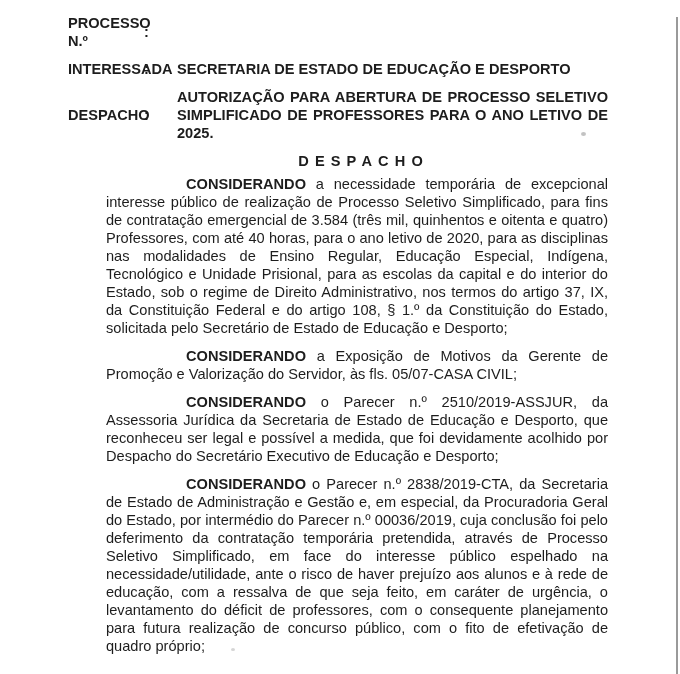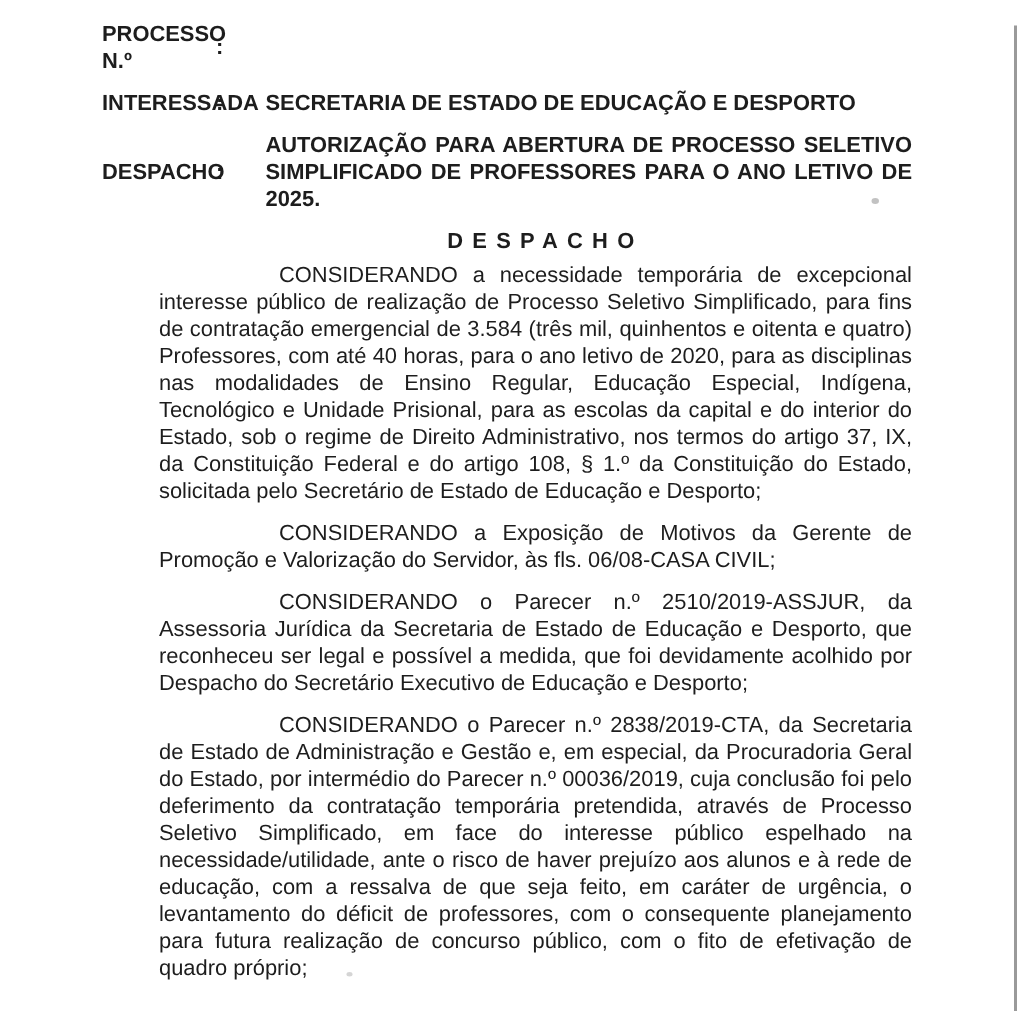--- a/index.html
+++ b/index.html
@@ -66,21 +66,21 @@
     font-weight: bold;
     letter-spacing: 0.42em;
     text-indent: 0.9em;
     margin-bottom: 5px;
   }
   .doc p {
     margin: 0 0 10px 0;
     text-indent: 80px;
   }
   .doc p:last-child { margin-bottom: 10px; }
-  .lead { font-weight: normal; }
+  .lead { font-weight: bold; }
 </style>
 </head>
 <body>
 
 <div class="header">
   <div class="hrow">
     <span class="hlabel">PROCESSO N.º</span>
     <span class="hcolon">:</span>
   </div>
   <div class="hrow">
@@ -93,21 +93,21 @@
     <span class="hcolon">:</span>
     <span class="hvalue">AUTORIZAÇÃO PARA ABERTURA DE PROCESSO SELETIVO SIMPLIFICADO DE PROFESSORES PARA O ANO LETIVO DE 2025.</span>
   </div>
 </div>
 
 <div class="doc">
   <div class="doc-title">DESPACHO</div>
 
   <p><span class="lead">CONSIDERANDO</span><span> a necessidade temporária de excepcional interesse público de realização de Processo Seletivo Simplificado, para fins de contratação emergencial de 3.584 (três mil, quinhentos e oitenta e quatro) Professores, com até 40 horas, para o ano letivo de 2020, para as disciplinas nas modalidades de Ensino Regular, Educação Especial, Indígena, Tecnológico e Unidade Prisional, para as escolas da capital e do interior do Estado, sob o regime de Direito Administrativo, nos termos do artigo 37, IX, da Constituição Federal e do artigo 108, § 1.º da Constituição do Estado, solicitada pelo Secretário de Estado de Educação e Desporto;</span></p>
 
-  <p><span class="lead">CONSIDERANDO</span><span> a Exposição de Motivos da Gerente de Promoção e Valorização do Servidor, às fls. 06/08-CASA CIVIL;</span></p>
+  <p><span class="lead">CONSIDERANDO</span><span> a Exposição de Motivos da Gerente de Promoção e Valorização do Servidor, às fls. 05/07-CASA CIVIL;</span></p>
 
   <p><span class="lead">CONSIDERANDO</span><span> o Parecer n.º 2510/2019-ASSJUR, da Assessoria Jurídica da Secretaria de Estado de Educação e Desporto, que reconheceu ser legal e possível a medida, que foi devidamente acolhido por Despacho do Secretário Executivo de Educação e Desporto;</span></p>
 
   <p><span class="lead">CONSIDERANDO</span><span> o Parecer n.º 2838/2019-CTA, da Secretaria de Estado de Administração e Gestão e, em especial, da Procuradoria Geral do Estado, por intermédio do Parecer n.º 00036/2019, cuja conclusão foi pelo deferimento da contratação temporária pretendida, através de Processo Seletivo Simplificado, em face do interesse público espelhado na necessidade/utilidade, ante o risco de haver prejuízo aos alunos e à rede de educação, com a ressalva de que seja feito, em caráter de urgência, o levantamento do déficit de professores, com o consequente planejamento para futura realização de concurso público, com o fito de efetivação de quadro próprio;</span></p>
 </div>
 
 <div class="page-edge-line"></div>
 <div class="scan-speck-a"></div>
 <div class="scan-speck-b"></div>
 

